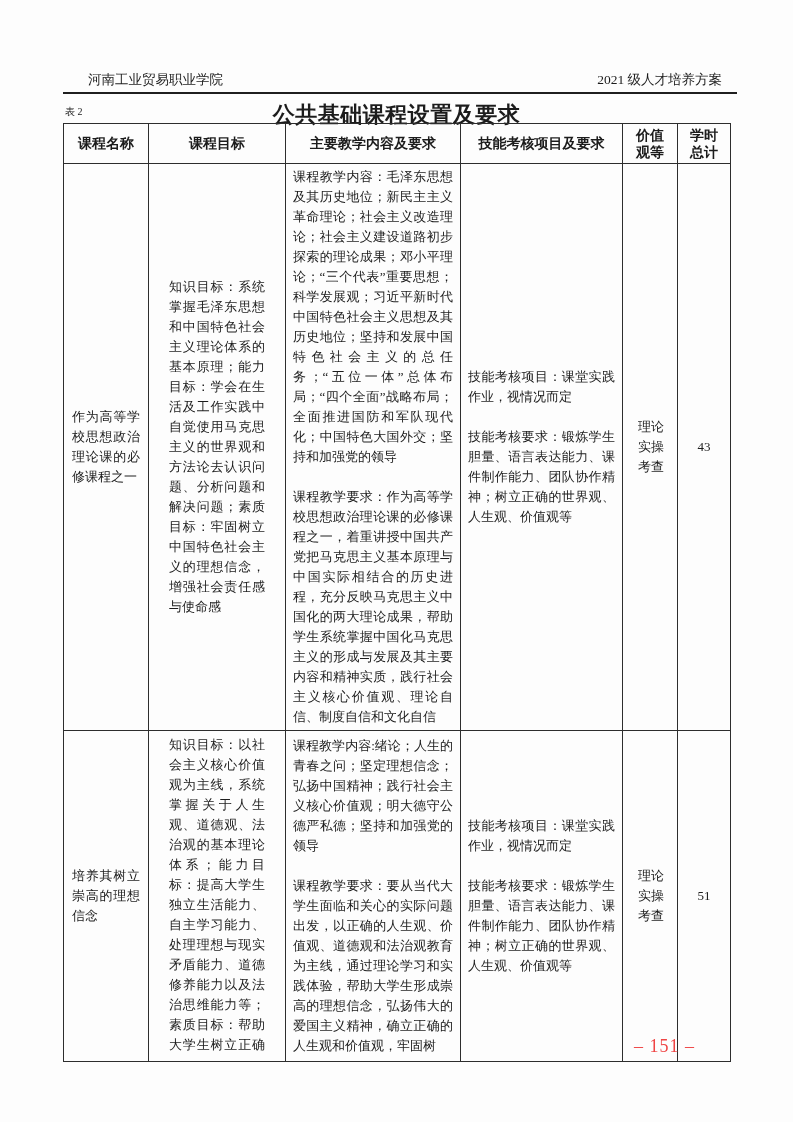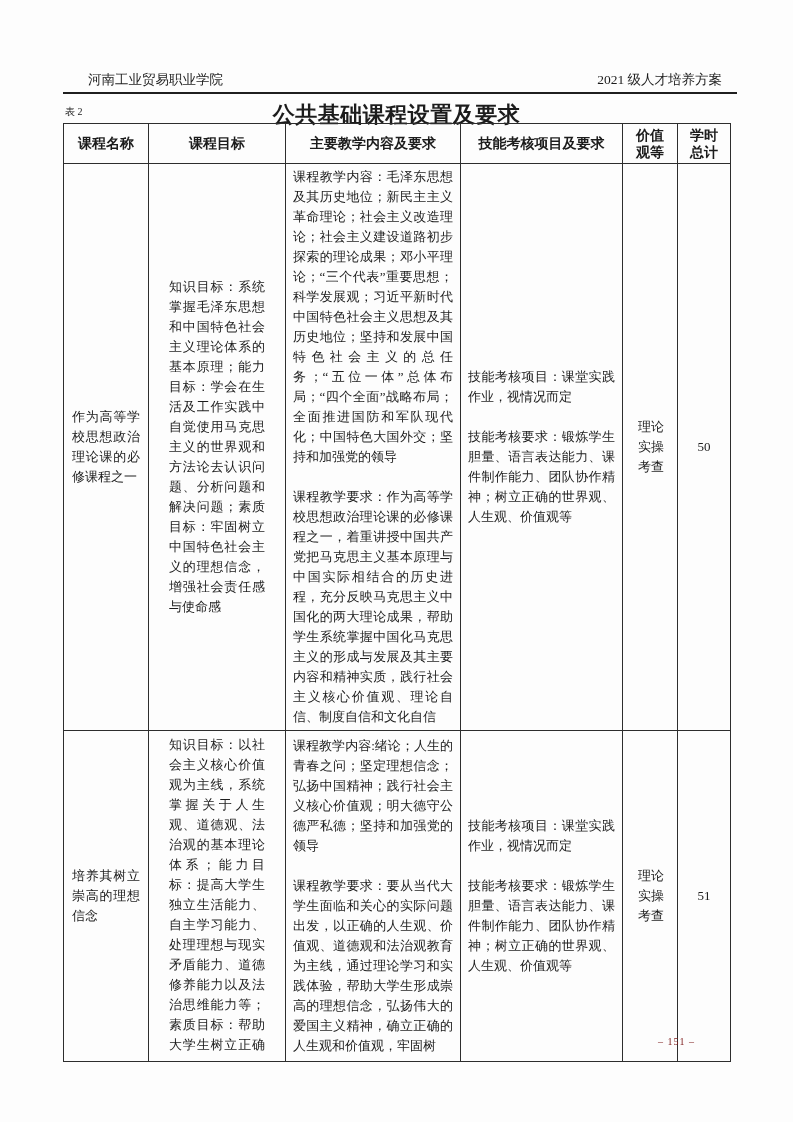--- a/index.html
+++ b/index.html
@@ -79,21 +79,21 @@
   }
   .method-cell {
     text-align: right; padding: 0 13px;
     font-size: 13.5px; line-height: 22px;
   }
   .hours-cell { text-align: center; font-size: 13.5px; }
   .clip { max-height: 320px; overflow: hidden; }
   .page-footer {
     position: absolute;
     top: 1036px; right: 98px;
-    font-size: 10px; letter-spacing: 1px; color: #7f1d1d;
+    font-size: 18px; letter-spacing: 1px; color: #ef4444;
   }
 </style>
 </head>
 <body>
 
 <div class="page">
 
   <div class="page-header">
     <span class="left">河南工业贸易职业学院</span>
     <span class="right">2021 级人才培养方案</span>
@@ -137,21 +137,21 @@
           <p>课程教学要求：作为高等学校思想政治理论课的必修课程之一，着重讲授中国共产党把马克思主义基本原理与中国实际相结合的历史进程，充分反映马克思主义中国化的两大理论成果，帮助学生系统掌握中国化马克思主义的形成与发展及其主要内容和精神实质，践行社会主义核心价值观、理论自信、制度自信和文化自信</p>
         </td>
         <td class="skills-cell">
           <p>技能考核项目：课堂实践作业，视情况而定</p>
           <p>技能考核要求：锻炼学生胆量、语言表达能力、课件制作能力、团队协作精神；树立正确的世界观、人生观、价值观等</p>
         </td>
         <td class="method-cell">
           <div>理论实操考查</div>
         </td>
         <td class="hours-cell">
-          <div>50</div>
+          <div>43</div>
         </td>
       </tr>
       <tr class="row-2">
         <td class="name-cell">
           <div>培养其树立崇高的理想信念</div>
         </td>
         <td class="objectives-cell">
           <div class="clip">知识目标：以社会主义核心价值观为主线，系统掌握关于人生观、道德观、法治观的基本理论体系；能力目标：提高大学生独立生活能力、自主学习能力、处理理想与现实矛盾能力、道德修养能力以及法治思维能力等；素质目标：帮助大学生树立正确的人生观和价值观，培养其树立崇高的理想信念，激发其爱国主义热情，加强其</div>
         </td>
         <td class="content-cell">

